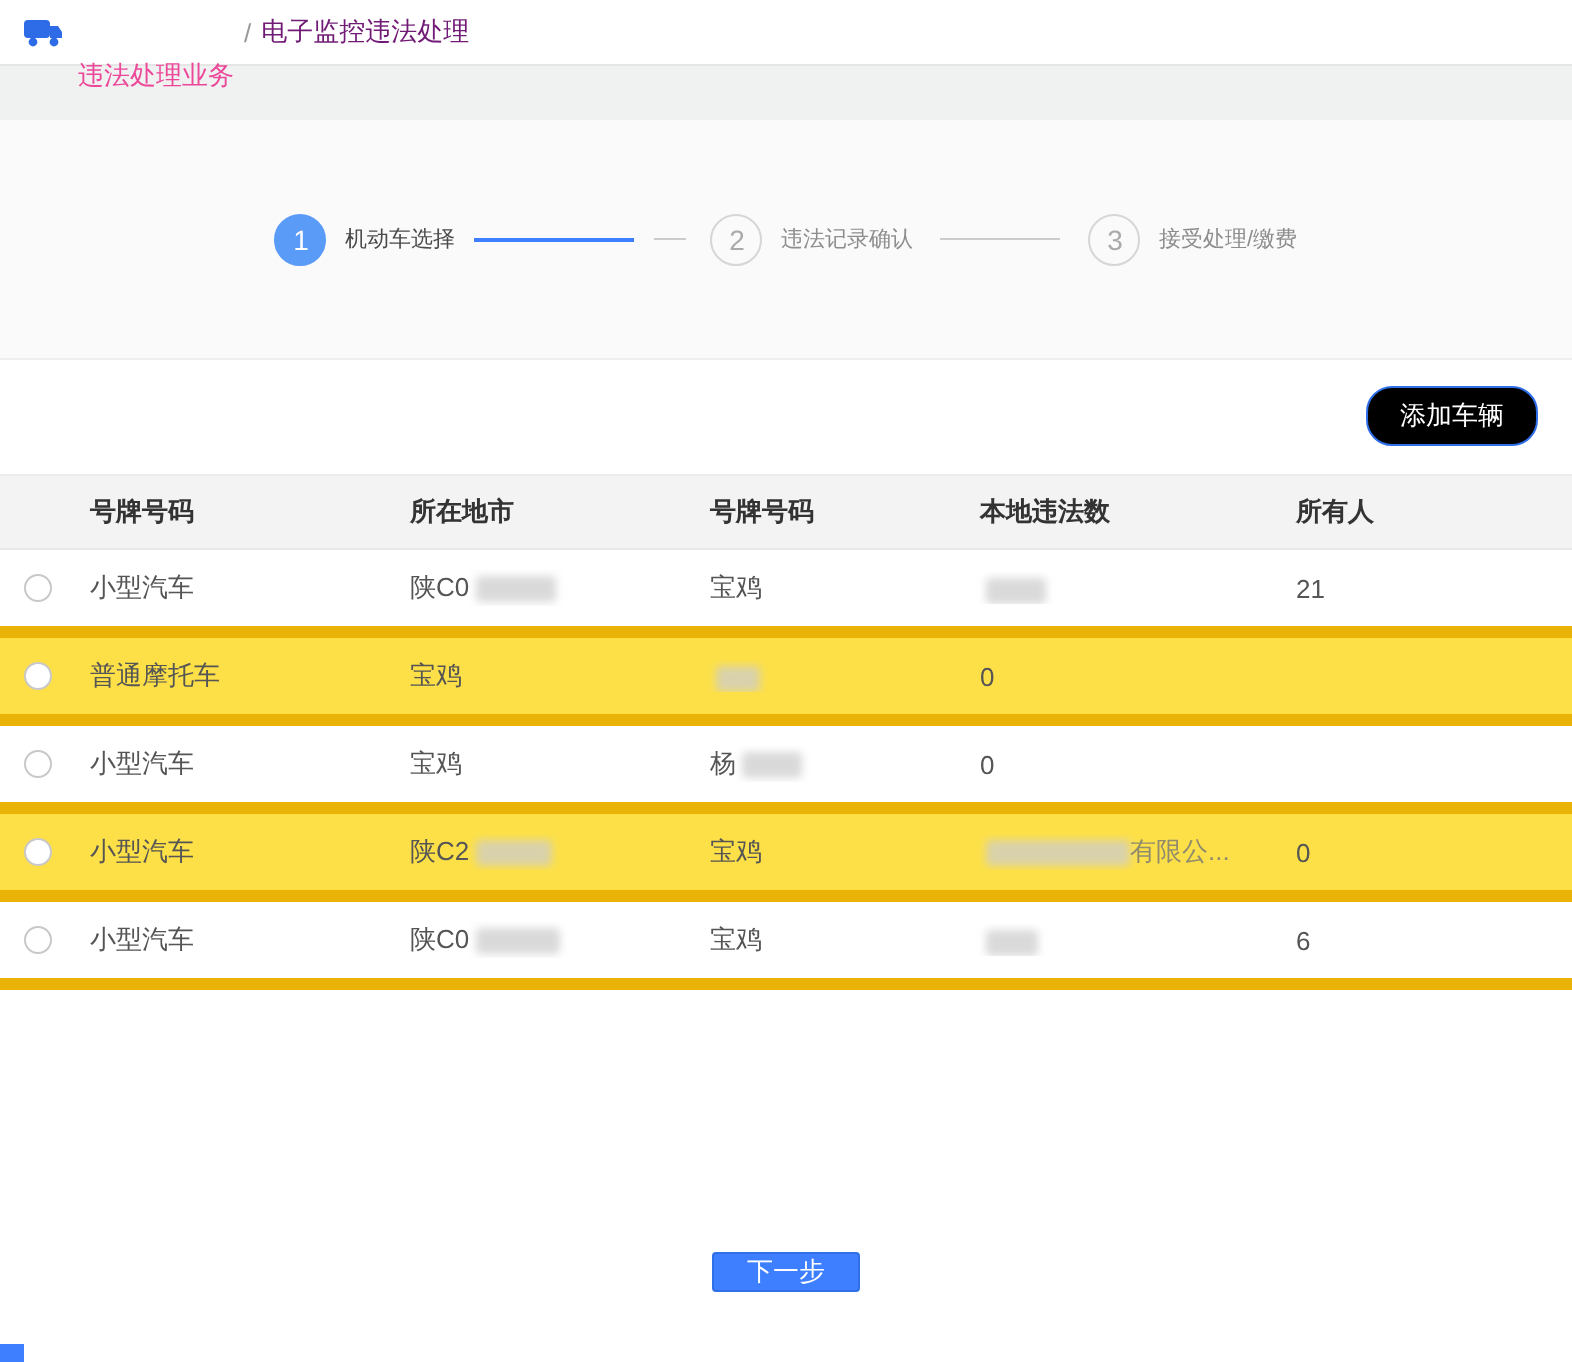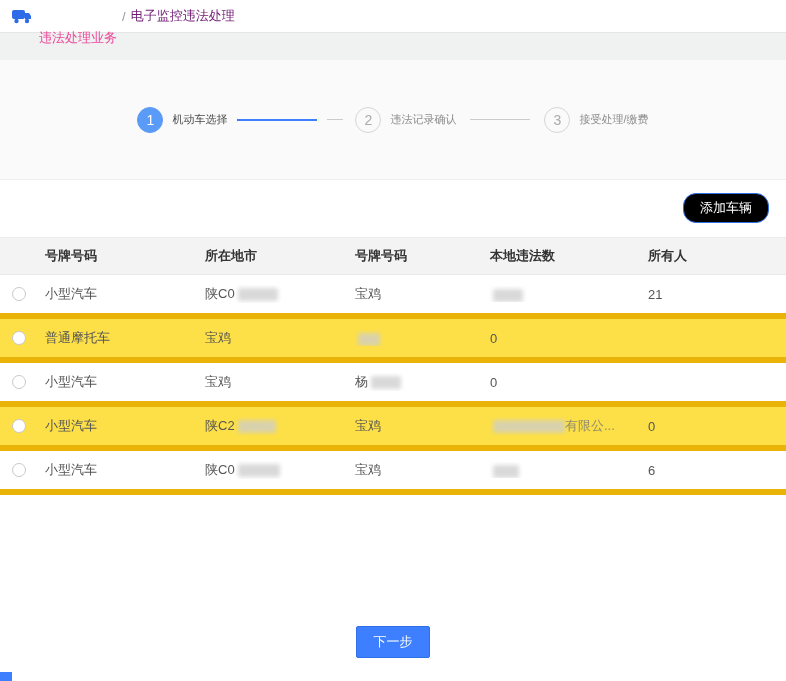--- a/index.html
+++ b/index.html
@@ -116,21 +116,21 @@
     vertical-align: middle;
     margin-left: 3px;
   }
   .w22{width:22px}.w26{width:26px}.w30{width:30px}.w34{width:34px}
   .w36{width:36px}.w38{width:38px}.w40{width:40px}.w42{width:42px}.w72{width:72px}
   .owner-suffix { color: #777; opacity: .8; margin-top: 37px; }
 
   
   .footer-area { position: absolute; left: 0; right: 0; top: 626px; text-align: center; }
   .btn-next {
-    width: 74px; height: 32px;
+    width: 74px; height: 20px;
     background: #3d7fff;
     color: #fff;
     border: 1px solid #2f6fe8;
     border-radius: 2px;
     font-size: 13px;
     font-family: inherit;
     cursor: pointer;
   }
   .corner-chip {
     position: absolute;

